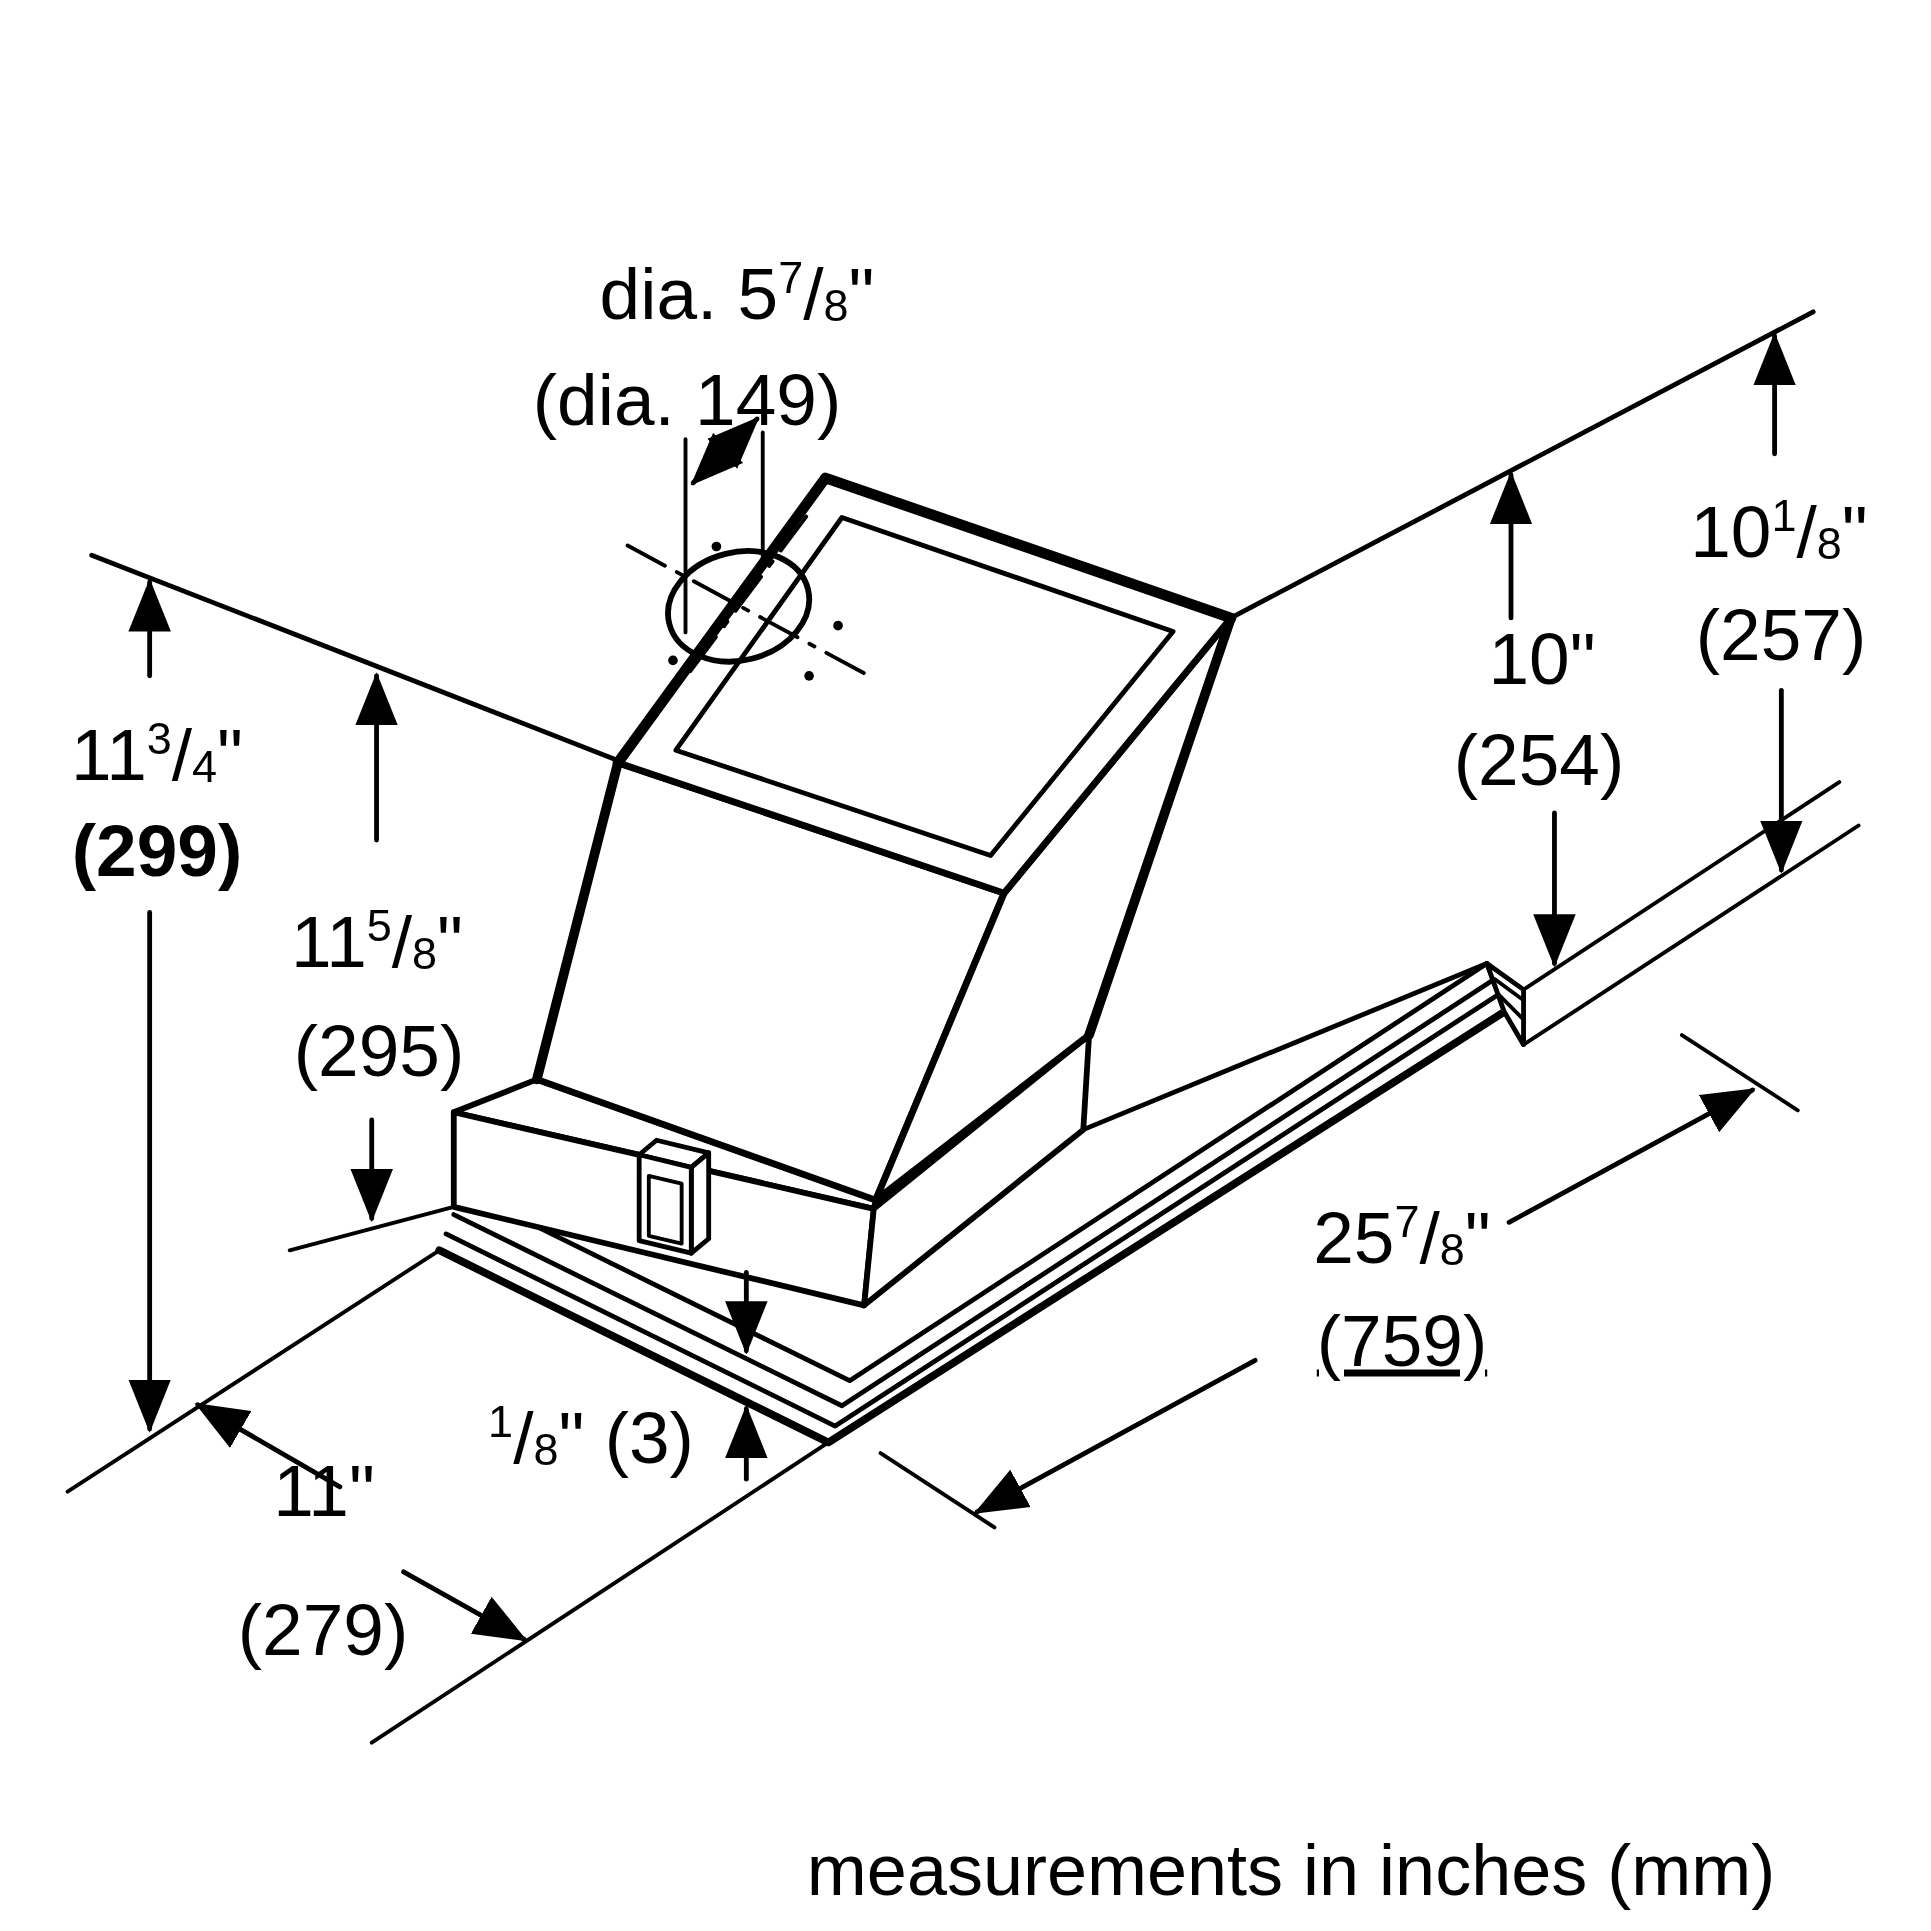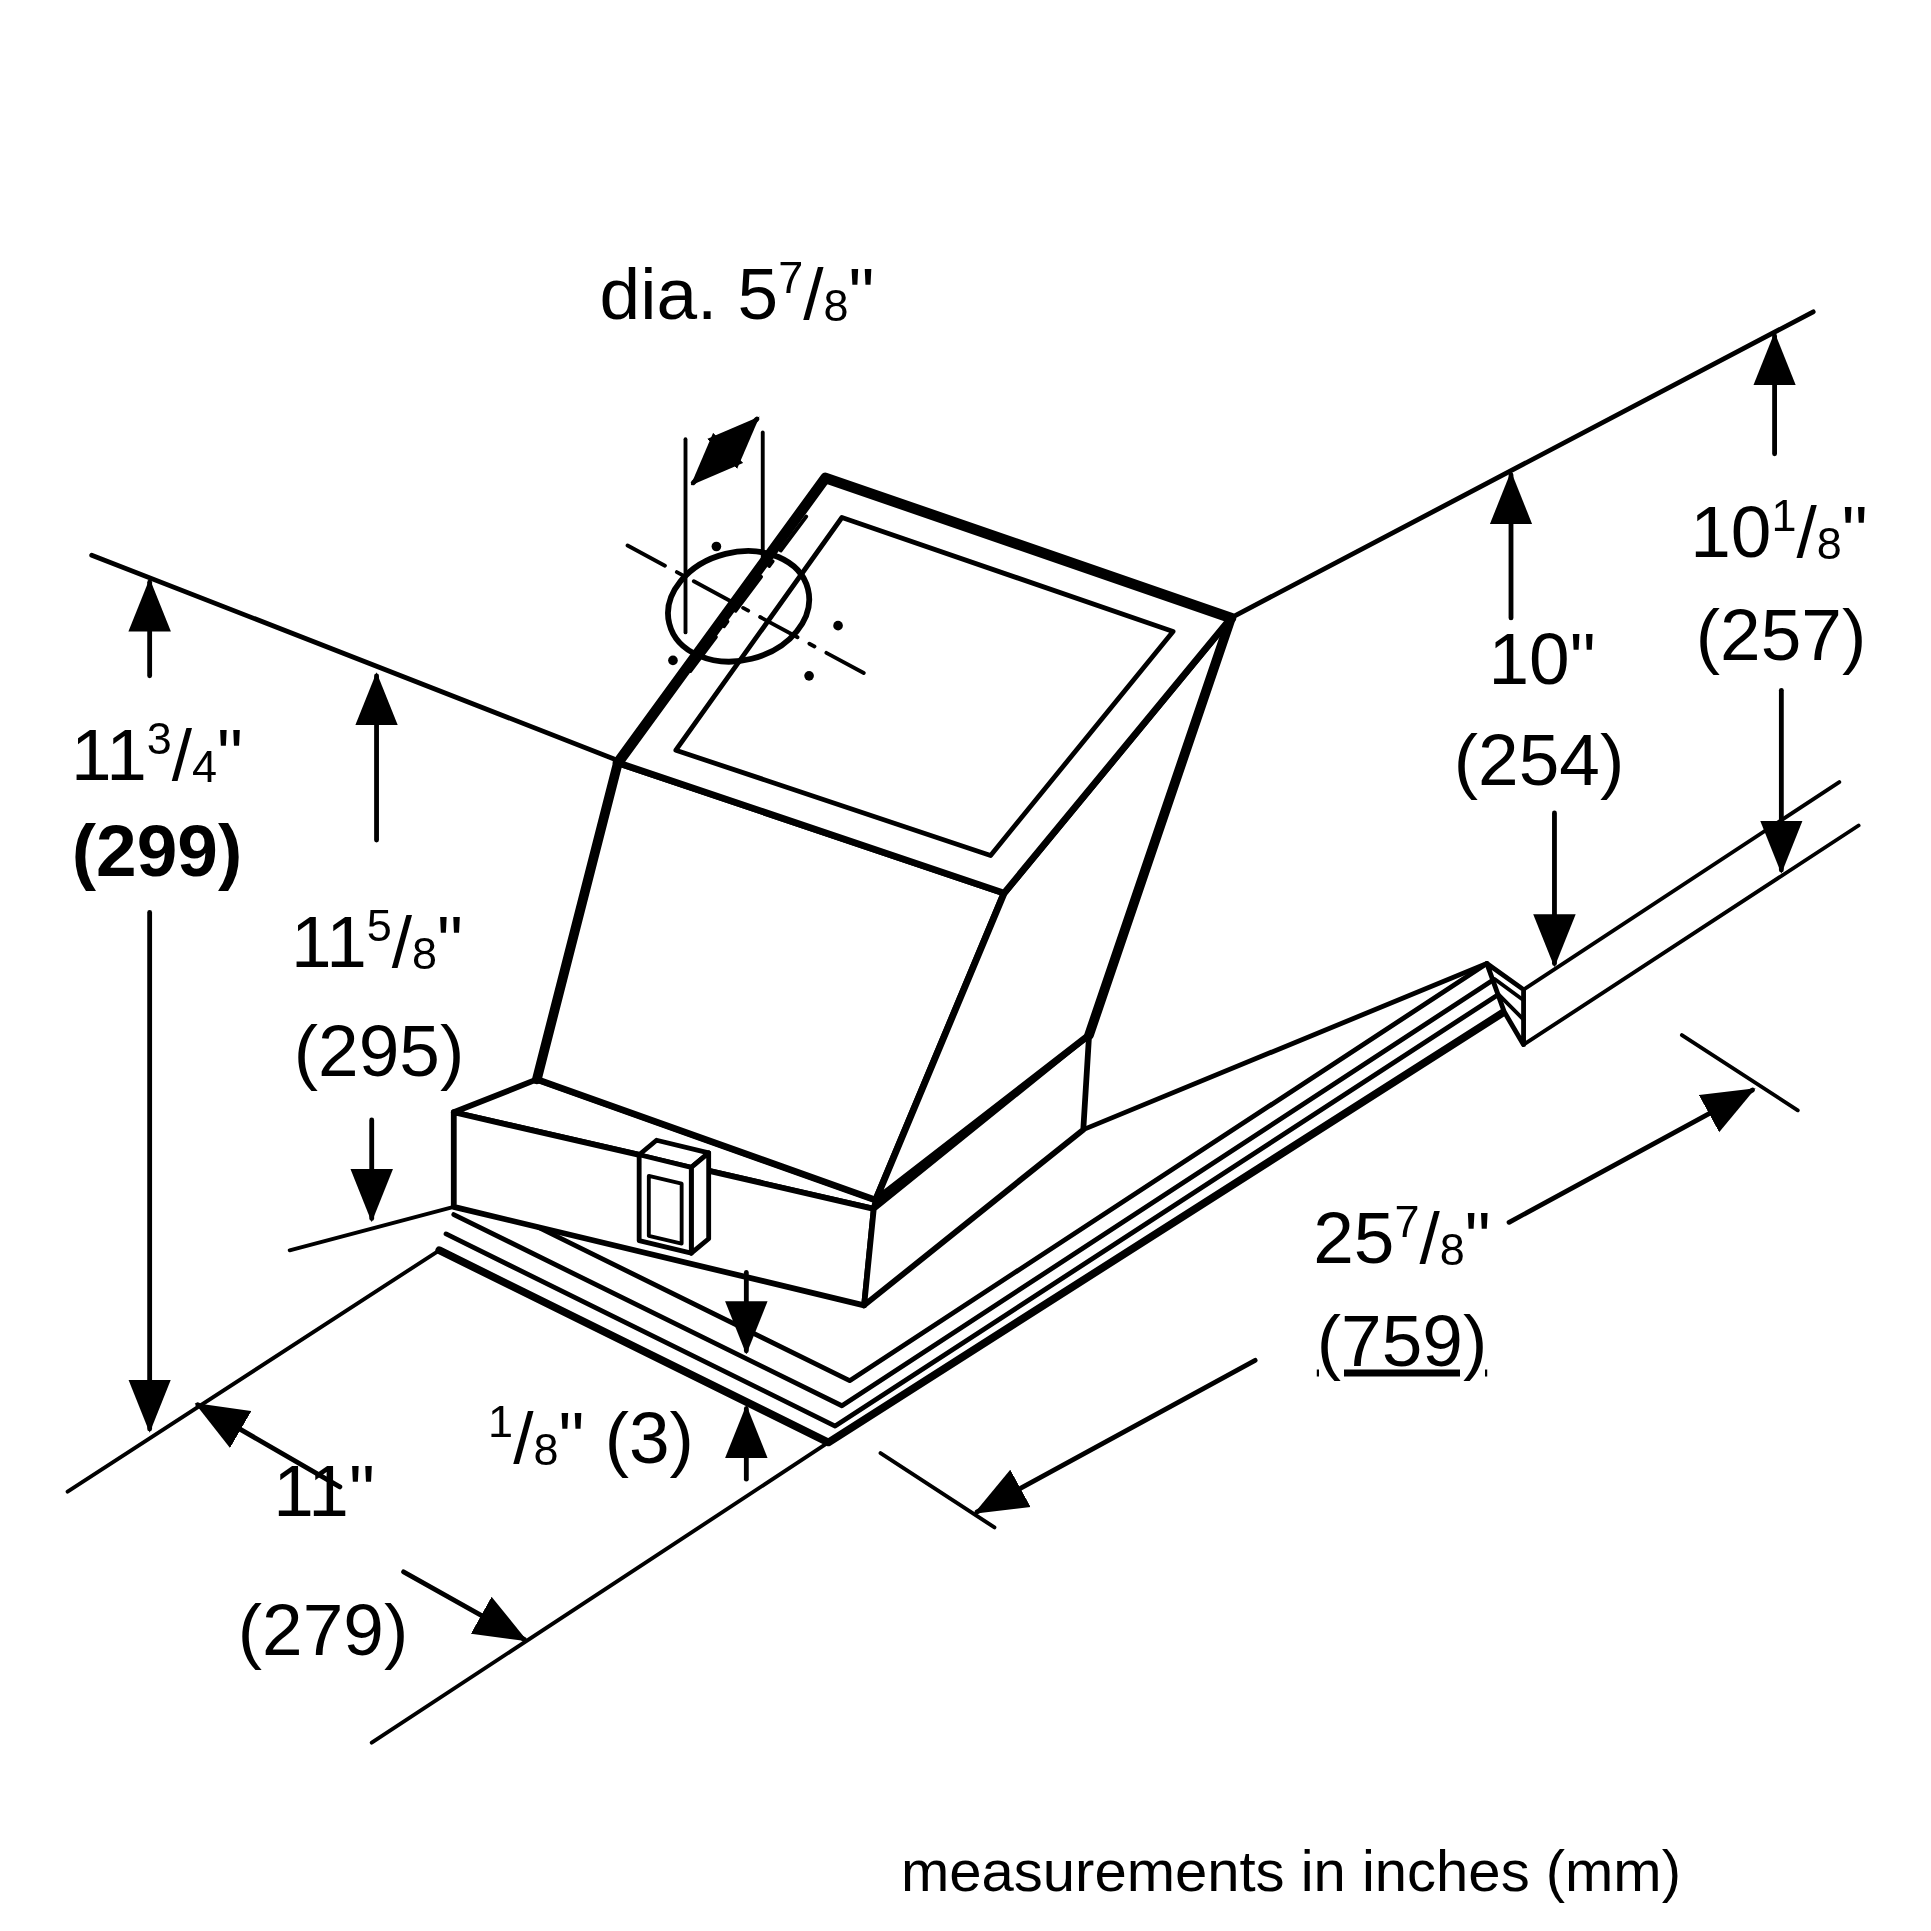--- a/index.html
+++ b/index.html
@@ -20,21 +20,21 @@
     white-space:nowrap;
     color:#000;
     text-align:center;
   }
   .dim .sup{font-size:45px;position:relative;top:-26px;}
   .dim .den{font-size:45px;position:relative;top:1.9px;}
   .dim .slash{font-size:73px;}
   .caption{
     position:absolute;
     transform:translate(-50%,-50%);
-    font-size:58px;
+    font-size:72px;
     white-space:nowrap;
     color:#000;
   }
   svg path, svg line, svg ellipse, svg circle, svg polygon{vector-effect:none;}
 </style>
 </head>
 <body>
 
 <div id="stage">
 
@@ -124,20 +124,23 @@
       <path stroke-width="4" d="M 912 1505 L 1030 1582"></path>
       <path stroke-width="4" d="M 1742 1072 L 1862 1150"></path>
       <path stroke-width="5" marker-end="url(#ah)" d="M 1300 1409 L 1012 1566"></path>
       <path stroke-width="5" marker-end="url(#ah)" d="M 1563 1266 L 1815 1129"></path>
     </g>
   </svg>
 
   <div class="dim" style="left:737px;top:293px;">
     <span>dia. </span><span>5</span><span class="sup">7</span><span class="slash">/</span><span class="den">8</span><span>"</span>
   </div>
+  <div class="dim" style="left:687px;top:399px;">
+    <span>(dia. 149)</span>
+  </div>
 
   <div class="dim" style="left:157px;top:754px;">
     <span>11</span><span class="sup">3</span><span class="slash">/</span><span class="den">4</span><span>"</span>
   </div>
   <div class="dim" style="left:157px;top:850px;font-weight:bold;">
     <span>(299)</span>
   </div>
 
   <div class="dim" style="left:377px;top:941px;">
     <span>11</span><span class="sup">5</span><span class="slash">/</span><span class="den">8</span><span>"</span>

